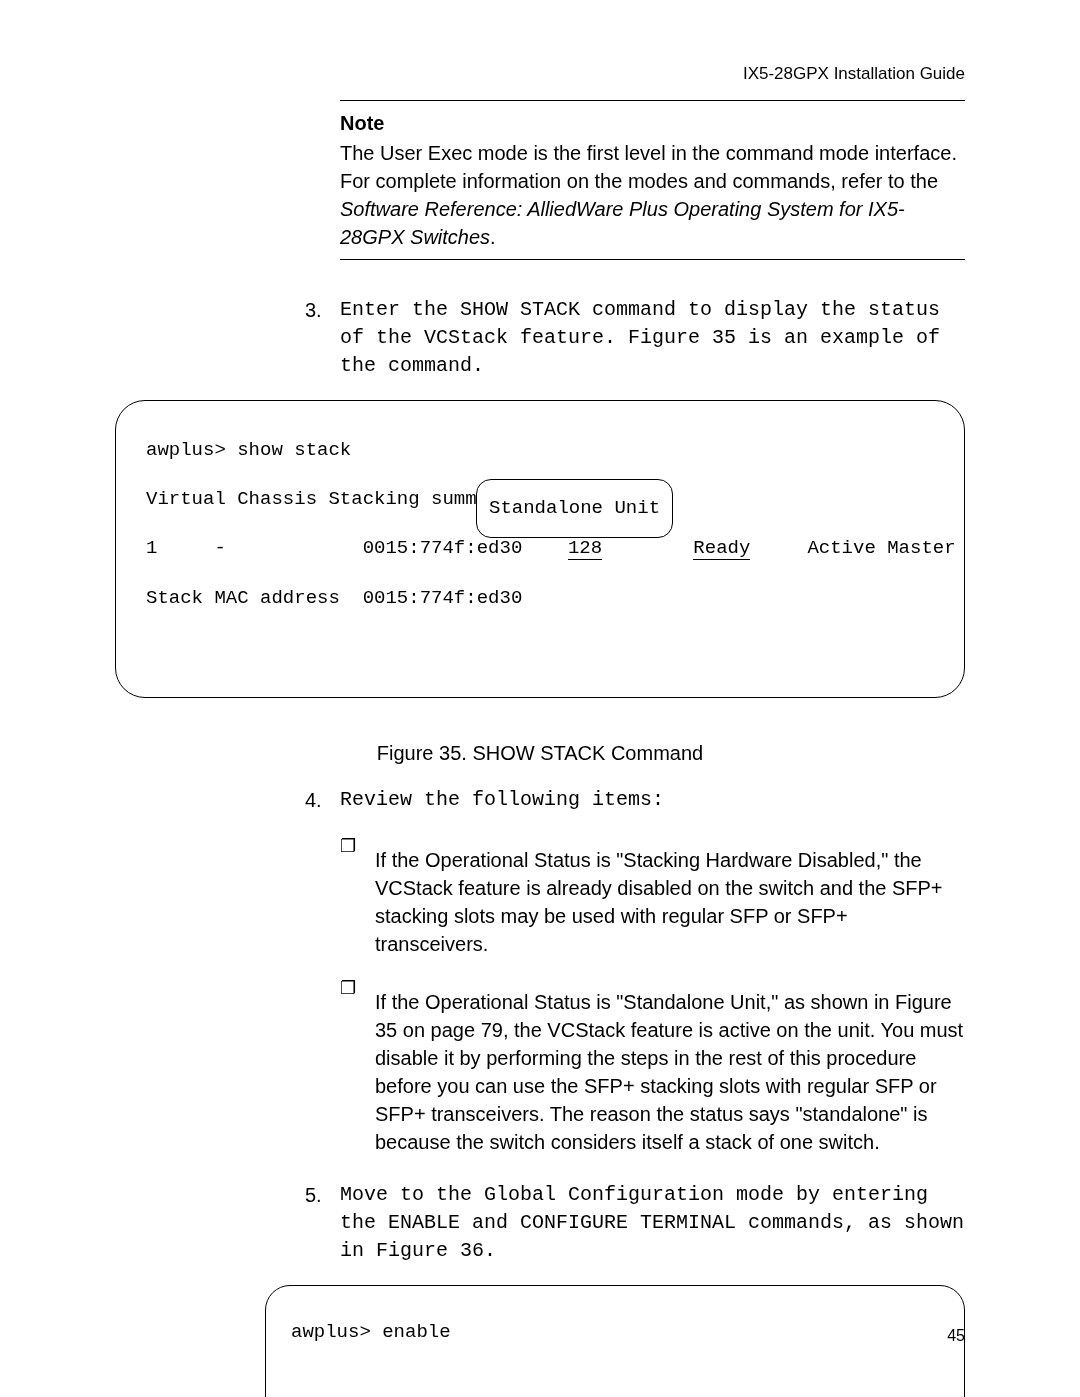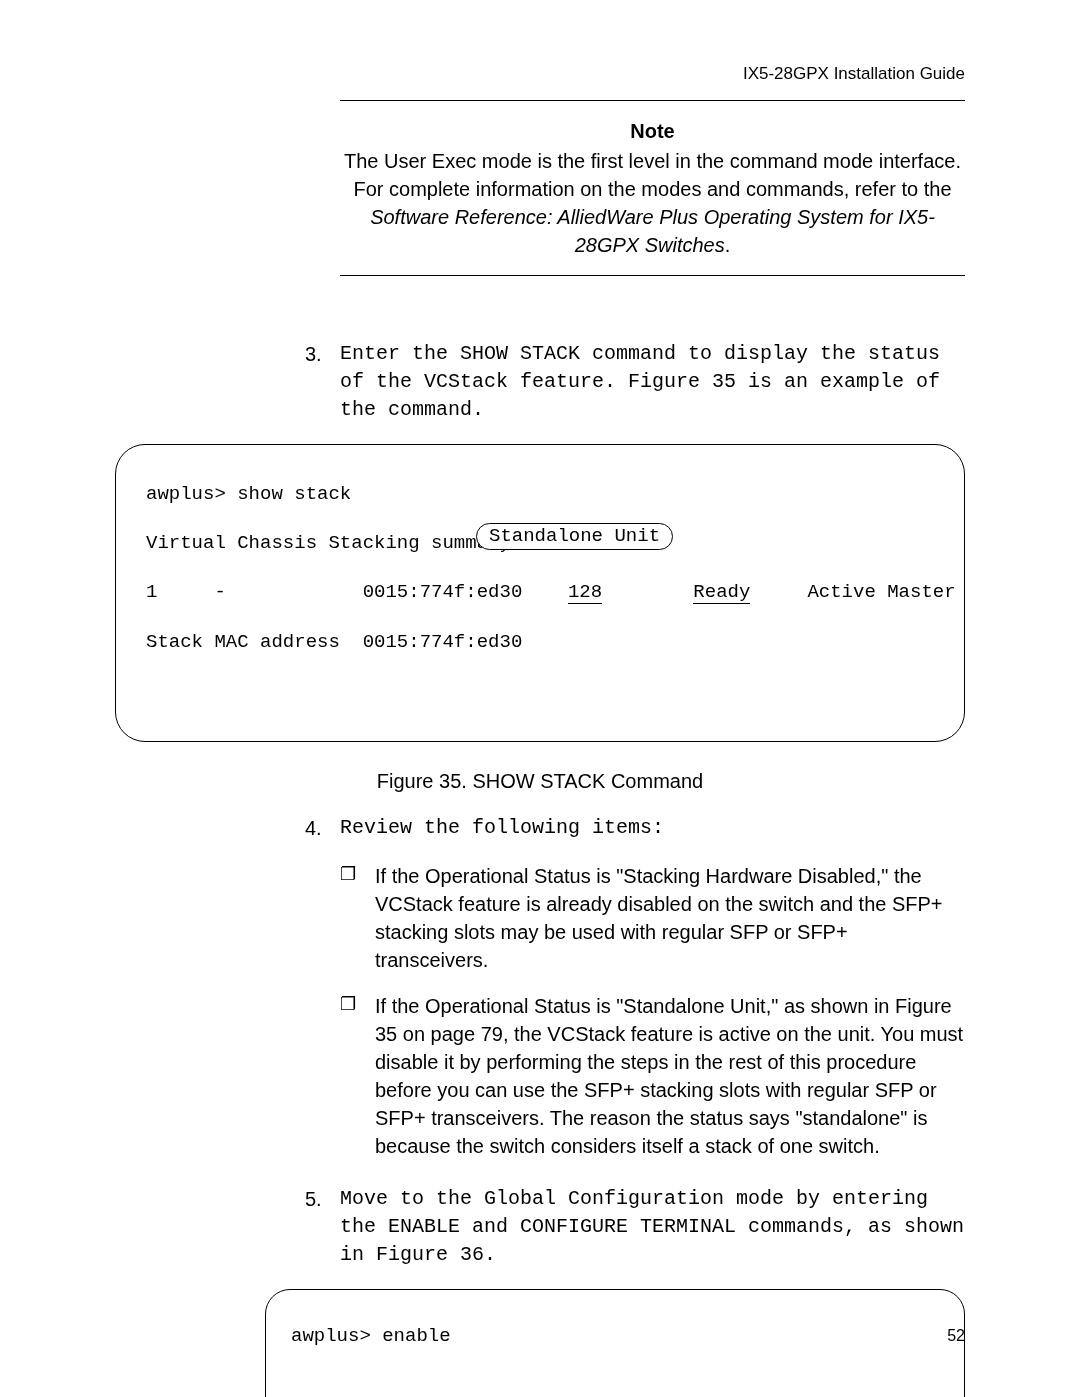--- a/index.html
+++ b/index.html
@@ -22,42 +22,41 @@
     .content {
       position: absolute;
       top: 100px;
       left: 115px;
       right: 115px;
     }
     .note-box {
       margin-left: 225px;
       border-top: 1px solid #000;
       border-bottom: 1px solid #000;
-      padding: 16px 0;
-      margin-bottom: 64px;
-      text-align: center;
+      padding: 8px 0;
+      margin-bottom: 36px;
     }
     .note-title { font-weight: bold; margin-bottom: 2px; }
     .italic { font-style: italic; }
     .step {
       display: flex;
       margin-left: 190px;
       margin-bottom: 20px;
     }
     .step-num { width: 35px; flex-shrink: 0; }
     .step-text { flex: 1; font-family: Liberation Mono, monospace; }
     .terminal {
       border: 1.5px solid #000;
       border-radius: 30px;
       padding: 12px 30px;
       font-family: "Courier New", Courier, monospace;
       font-size: 19px;
       line-height: 1.3;
       white-space: pre;
-      margin-bottom: 25px;
+      margin-bottom: 41px;
       position: relative;
     }
     .terminal-small {
       margin-left: 150px;
       border: 1.5px solid #000;
       border-radius: 25px;
       padding: 10px 25px;
       font-family: "Courier New", Courier, monospace;
       font-size: 19px;
       line-height: 1.3;
@@ -74,32 +73,32 @@
     }
     .bullet-item {
       display: flex;
       margin-bottom: 18px;
     }
     .bullet-mark {
       width: 35px;
       flex-shrink: 0;
       font-size: 18px;
     }
-    .bullet-text { flex: 1; }
+    .bullet-text { flex: 1; margin-top: 12px; }
     .page-num {
       position: absolute;
       bottom: 50px;
       right: 115px;
       font-size: 16px;
     }
     .callout {
       position: absolute;
       border: 1.5px solid #000;
       border-radius: 15px;
-      padding: 0 12px;
+      padding: 16px 12px;
       background: #fff;
       font-family: "Courier New", Courier, monospace;
       font-size: 19px;
     }
     .underline-seg {
       border-bottom: 1.5px solid #000;
     }
   </style>
 </head>
 <body>
@@ -153,13 +152,13 @@
 
   <div class="terminal-small">
 <div>awplus&gt; enable</div>
 
 
 
   </div>
 
 </div>
 
-<div class="page-num">52</div>
+<div class="page-num">45</div>
 
 </body></html>

